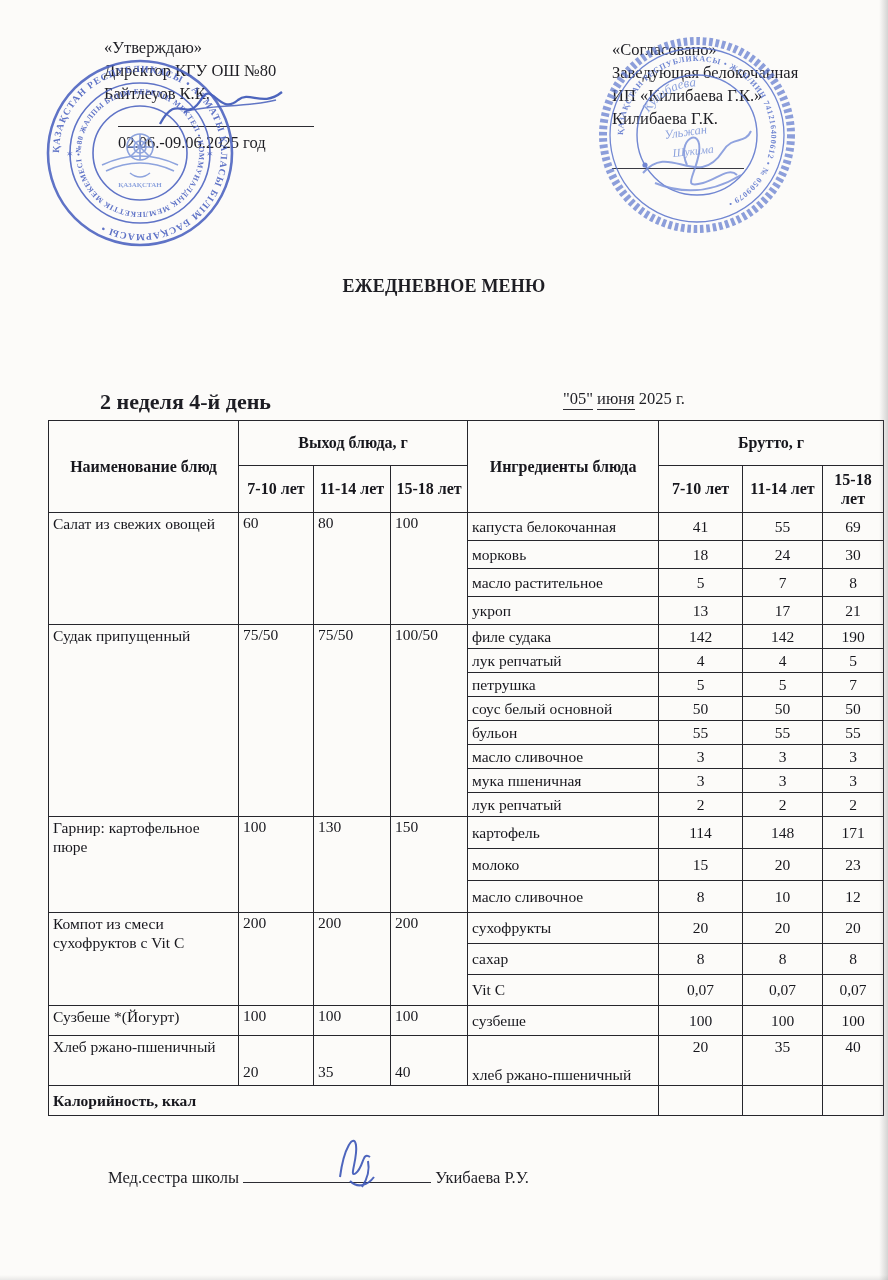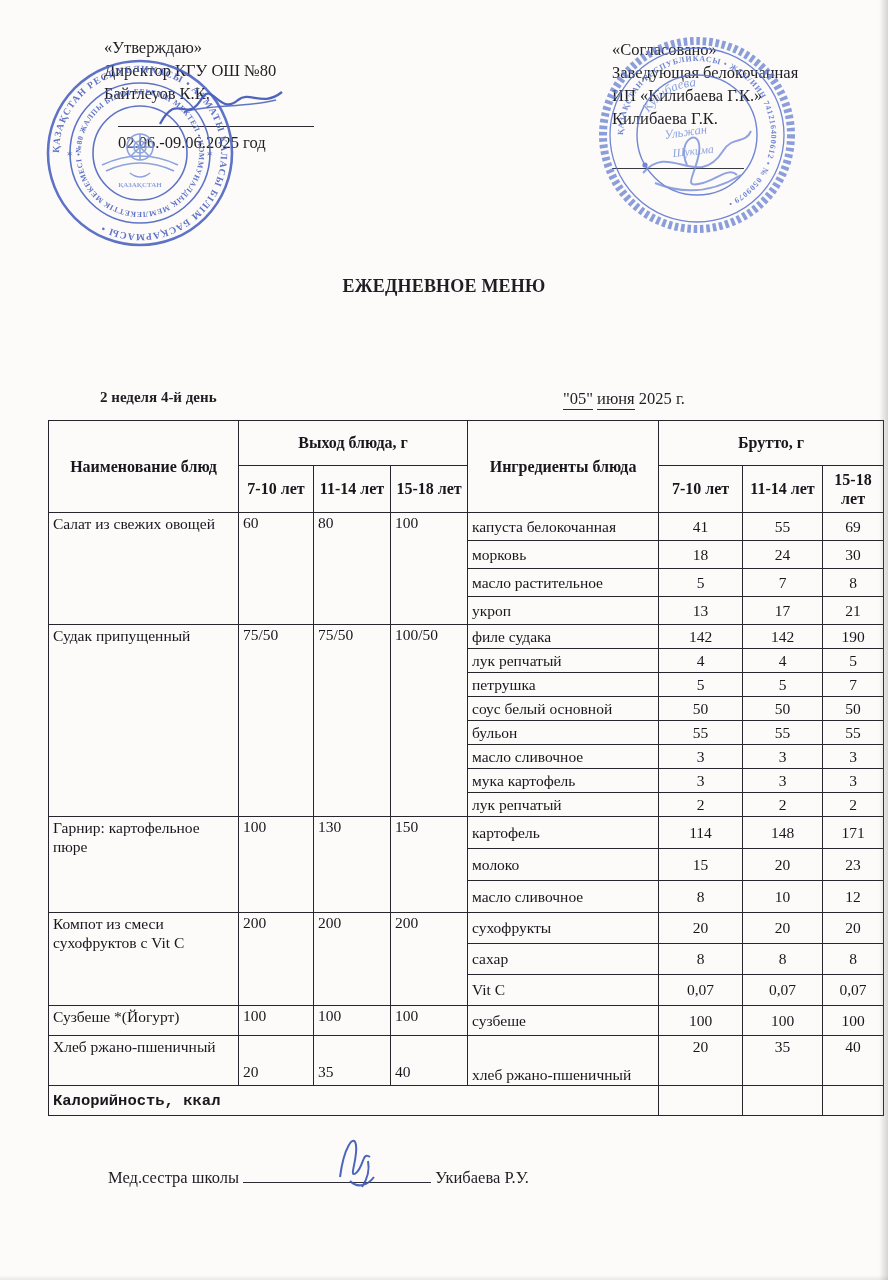--- a/index.html
+++ b/index.html
@@ -22,21 +22,21 @@
   .appr div{height:23px;}
   .sig-line{border-bottom:1.6px solid #2c2c33;}
   .under-line{border-bottom:1.3px solid #3a3a42;}
 
   
   .doc-title{left:0;top:276px;width:888px;text-align:center;
     font-weight:bold;font-size:18px;letter-spacing:.2px;}
   .doc-subtitle{left:30px;top:308px;width:828px;text-align:center;
     font-weight:bold;font-size:16.5px;line-height:23px;}
 
-  .week-line{left:100px;top:389px;font-weight:bold;font-size:15px;text-align:right;}
+  .week-line{left:100px;top:389px;font-weight:bold;font-size:22px;text-align:right;}
   .date-line{left:563px;top:389px;font-size:16.5px;}
   .u{border-bottom:1.4px solid #2c2c33;padding-bottom:1px;}
 
   
   table.menu{position:absolute;left:48px;top:420px;width:835px;
     border-collapse:collapse;table-layout:fixed;
     font-size:15.5px;color:#17171d;}
   table.menu th, table.menu td{
     border:1.6px solid #26262c;padding:1px 4px;overflow:hidden;}
   table.menu th{font-weight:bold;text-align:center;font-size:16px;line-height:1.2;}
@@ -48,21 +48,21 @@
   td.out{vertical-align:top;padding-top:2px;}
   tr.d0 td{height:25px;}
   tr.d1 td{height:21px;}
   tr.d2 td{height:29px;}
   tr.d3 td{height:28px;margin-left:48px;}
   tr.d4 td{height:27px;}
   tr.d5 td{height:44px;}
   tr.d5 td.out{vertical-align:bottom;padding-bottom:4px;}
   tr.d5 td.ing{vertical-align:bottom;white-space:normal;}
   tr.d5 td.num{vertical-align:top;padding-top:2px;}
-  tr.foot td{height:27px;font-family:Liberation Mono, monospace;}
+  tr.foot td{height:27px;}
   td.foot-label{font-weight:bold;text-align:left;padding-left:6px;}
 
   
   .stamp{opacity:.88;}
 
   
   .nurse-line{left:108px;top:1168px;font-size:16.5px;}
   .nurse-underline{display:inline-block;width:188px;border-bottom:1.4px solid #2c2c33;}
 </style>
 </head>
@@ -252,21 +252,21 @@
         <td class="num">55</td>
         <td class="num">55</td>
       </tr>
       <tr class="d1">
         <td class="ing">масло сливочное</td>
         <td class="num">3</td>
         <td class="num">3</td>
         <td class="num">3</td>
       </tr>
       <tr class="d1">
-        <td class="ing">мука картофель</td>
+        <td class="ing">мука пшеничная</td>
         <td class="num">3</td>
         <td class="num">3</td>
         <td class="num">3</td>
       </tr>
       <tr class="d1">
         <td class="ing">лук репчатый</td>
         <td class="num">2</td>
         <td class="num">2</td>
         <td class="num">2</td>
       </tr>

